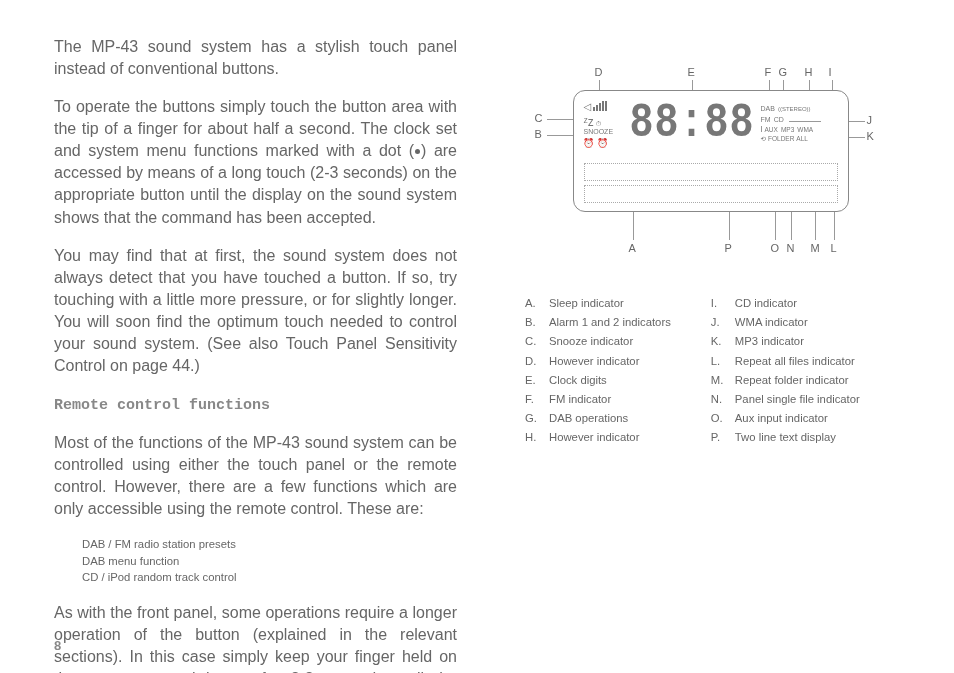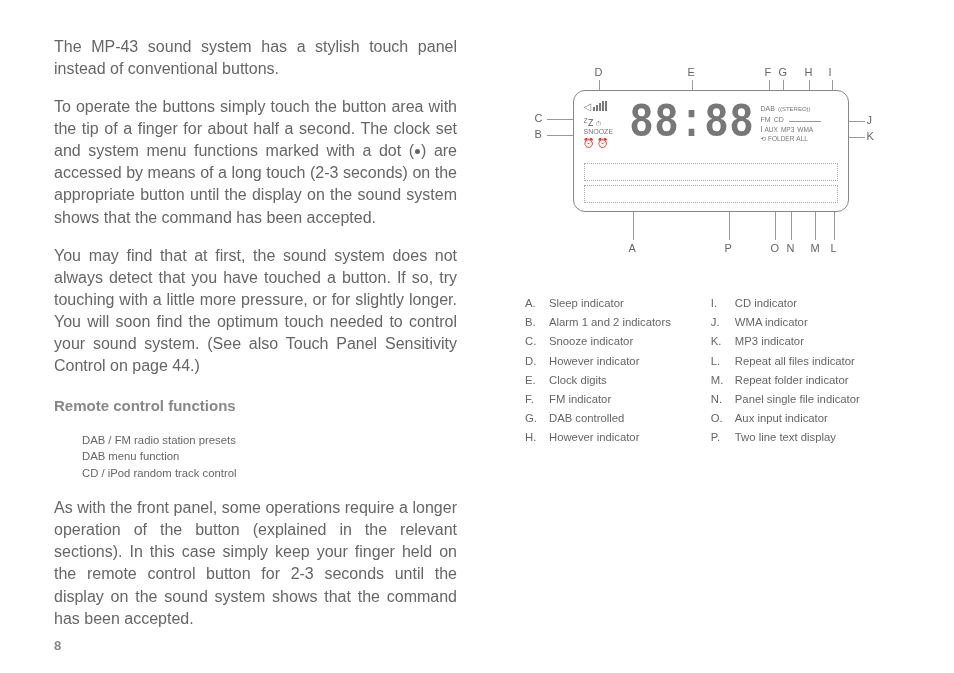--- a/index.html
+++ b/index.html
@@ -29,21 +29,21 @@
     color: #666;
   }
   .dot {
     display: inline-block;
     width: 5px; height: 5px;
     background: #666;
     border-radius: 50%;
     vertical-align: middle;
     margin: 0 1px 1px 1px;
   }
-  .sec2 { margin-top: 20px; }
+  .sec2 { margin-top: 20px; font-family: Liberation Mono, monospace; }
   .funcs {
     display: flex;
     gap: 25px;
     padding-left: 28px;
     font-size: 11.3px;
     color: #666;
     margin-bottom: 16px;
     line-height: 1.45;
   }
   .pagenum {
@@ -129,20 +129,21 @@
 <div class="cols">
 
   <div class="col-left">
     <p class="body">The MP-43 sound system has a stylish touch panel instead of conventional buttons.</p>
     <p class="body">
       <span>To operate the buttons simply touch the button area with the tip of a finger for about half a second. The clock set and system menu functions marked with a dot (</span><span class="dot"></span><span>) are accessed by means of a long touch (2-3 seconds) on the appropriate button until the display on the sound system shows that the command has been accepted.</span>
     </p>
     <p class="body">You may find that at first, the sound system does not always detect that you have touched a button. If so, try touching with a little more pressure, or for slightly longer. You will soon find the optimum touch needed to control your sound system. (See also Touch Panel Sensitivity Control on page 44.)</p>
 
     <h2 class="sec2">Remote control functions</h2>
+    <p class="body">Most of the functions of the MP-43 sound system can be controlled using either the touch panel or the remote control. However, there are a few functions which are only accessible using the remote control. These are:</p>
     <div class="funcs">
       <div>
         <div>DAB / FM radio station presets</div>
         <div>DAB menu function</div>
         <div>CD / iPod random track control</div>
       </div>
     </div>
     <p class="body">As with the front panel, some operations require a longer operation of the button (explained in the relevant sections). In this case simply keep your finger held on the remote control button for 2-3 seconds until the display on the sound system shows that the command has been accepted.</p>
   </div>
 
@@ -249,21 +250,21 @@
           <li>
             <span class="let">E.</span>
             <span>Clock digits</span>
           </li>
           <li>
             <span class="let">F.</span>
             <span>FM indicator</span>
           </li>
           <li>
             <span class="let">G.</span>
-            <span>DAB controlled</span>
+            <span>DAB operations</span>
           </li>
           <li>
             <span class="let">H.</span>
             <span>However indicator</span>
           </li>
         </ol>
       <ol id="legR">
           <li>
             <span class="let">I.</span>
             <span>CD indicator</span>

